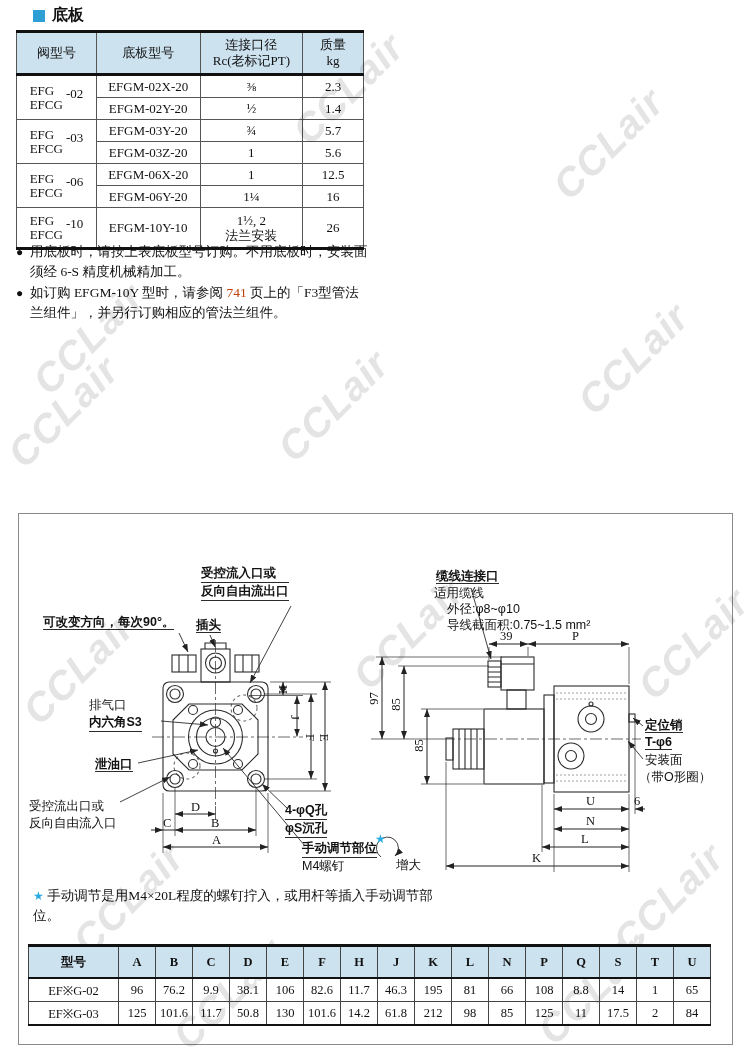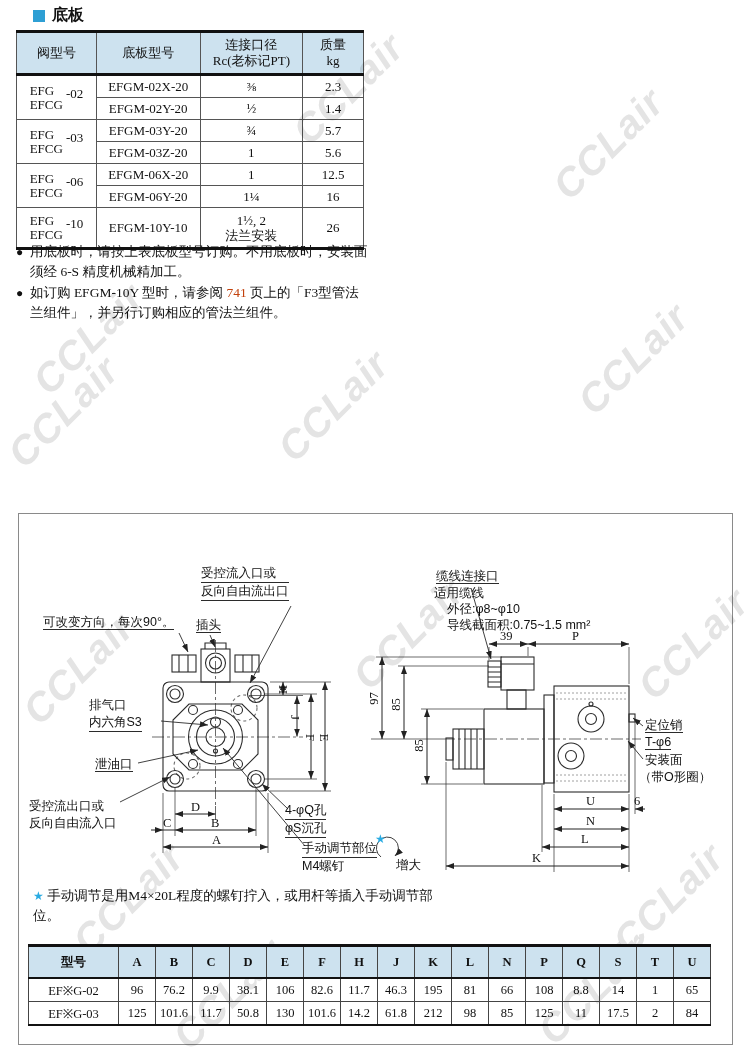--- a/index.html
+++ b/index.html
@@ -28,21 +28,21 @@
          font-family:"Liberation Serif",serif;font-size:13.5px;line-height:20px;}
   .note{position:relative;padding-left:14px;margin-bottom:1px;}
   .note .blt{position:absolute;left:0;top:0;font-size:12px;}
   .plink{color:#c2410c;cursor:pointer;}
   
   .fig{position:absolute;left:18px;top:513px;width:713px;height:530px;border:1.5px solid #8a8a8a;
        z-index:2;background:transparent;}
   .fig .title{position:absolute;left:16px;top:8px;font-weight:bold;font-size:16px;line-height:20px;z-index:4;}
   .figsvg{position:absolute;left:0;top:0;z-index:2;}
   .lbl{position:absolute;font-size:12.5px;line-height:17px;z-index:4;white-space:nowrap;}
-  .lbl .ul{border-bottom:1px solid #2b2b2b;}
+  .lbl .ul{border-bottom:1px solid #2b2b2b;font-weight:bold;}
   .diml{position:absolute;font:12.5px "Liberation Serif",serif;z-index:4;white-space:nowrap;}
   .rotcw{transform:rotate(90deg);}
   .rotccw{transform:rotate(-90deg);}
   .star{color:#29abe2;font-size:12px;}
   .starnote{position:absolute;left:14px;top:372px;width:424px;z-index:4;
             font-family:"Liberation Serif",serif;font-size:13.5px;line-height:20px;}
   .starnote .txt{display:inline;}
   
   .dtable{position:absolute;left:28px;top:944px;width:682px;border-collapse:collapse;z-index:4;
           font-family:Liberation Serif, serif;font-size:12.5px;table-layout:fixed;

